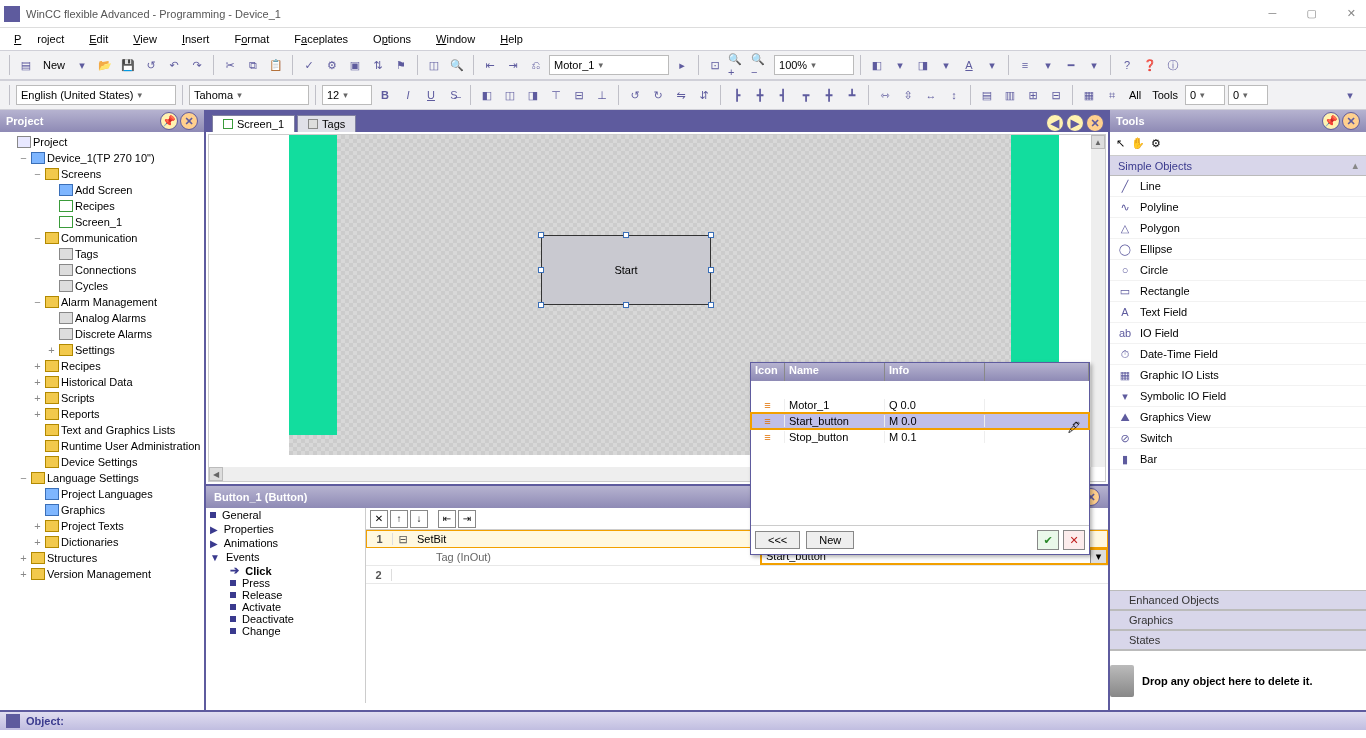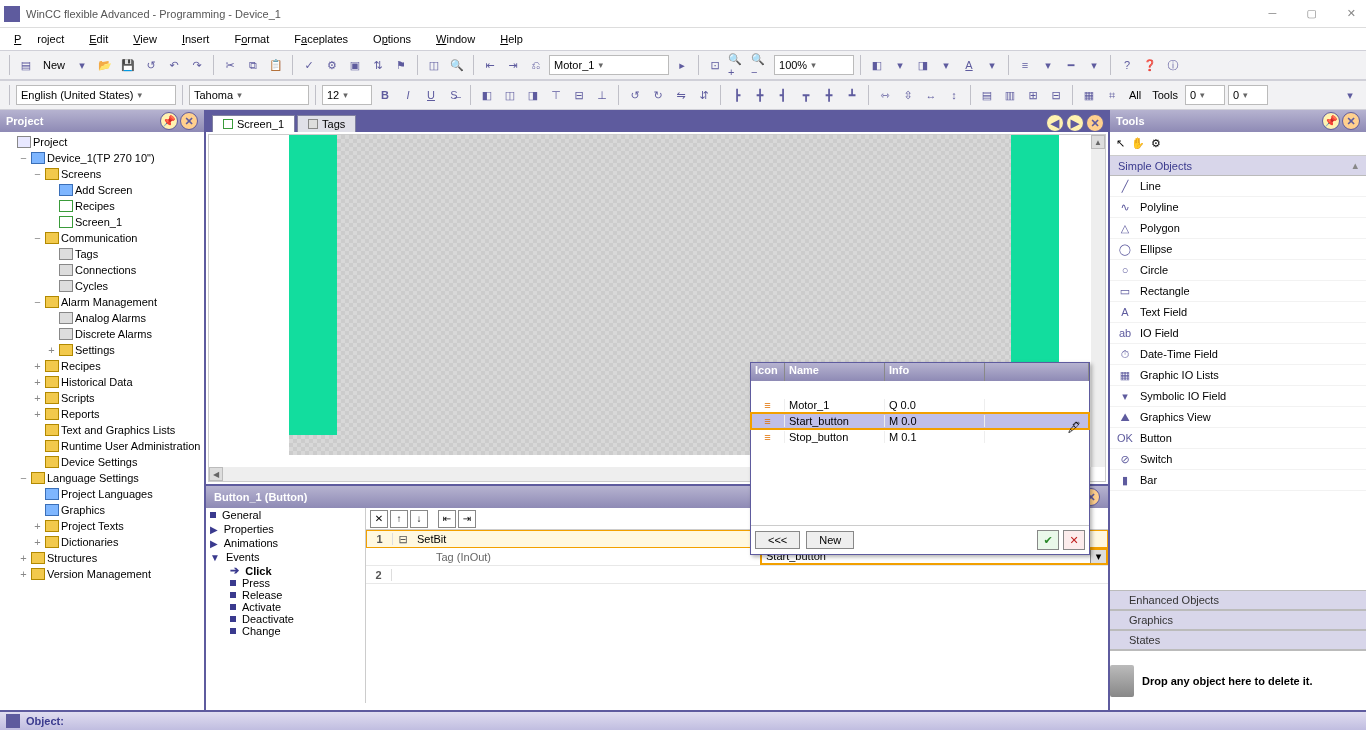--- a/index.html
+++ b/index.html
@@ -475,20 +475,31 @@
         <span class="nav-btn">◀</span>
         <span class="nav-btn">▶</span>
         <span class="nav-btn close">✕</span>
       </div>
     </div>
     <div class="screen-editor" style="height:348px; flex:none;">
       <div class="screen-canvas-wrap">
         <div class="screen-canvas">
           <div class="cyan-left"></div>
           <div class="cyan-right"></div>
+          <div class="start-btn-sel">
+            <span>Start</span>
+            <div class="sel-handle" style="left:-4px;top:-4px"></div>
+            <div class="sel-handle" style="right:-4px;top:-4px"></div>
+            <div class="sel-handle" style="left:-4px;bottom:-4px"></div>
+            <div class="sel-handle" style="right:-4px;bottom:-4px"></div>
+            <div class="sel-handle" style="left:calc(50% - 3px);top:-4px"></div>
+            <div class="sel-handle" style="left:calc(50% - 3px);bottom:-4px"></div>
+            <div class="sel-handle" style="left:-4px;top:calc(50% - 3px)"></div>
+            <div class="sel-handle" style="right:-4px;top:calc(50% - 3px)"></div>
+          </div>
         </div>
       </div>
       <div class="scrollbar-v">
           <div class="sb-arrow">▲</div>
         </div>
       <div class="scrollbar-h">
           <div class="sb-arrow">◀</div>
         </div>
     </div>
 
@@ -640,24 +651,20 @@
         </div>
         <div class="tool-item">
           <span class="ti-icon">▾</span>
           <span>Symbolic IO Field</span>
         </div>
         <div class="tool-item">
           <span class="ti-icon">⛰</span>
           <span>Graphics View</span>
         </div>
         <div class="tool-item">
-          <span class="ti-icon">OK</span>
-          <span>Button</span>
-        </div>
-        <div class="tool-item">
           <span class="ti-icon">⊘</span>
           <span>Switch</span>
         </div>
         <div class="tool-item">
           <span class="ti-icon">▮</span>
           <span>Bar</span>
         </div>
       </div>
     <div class="tools-footer-sections">
       <div class="sec">Enhanced Objects</div>

